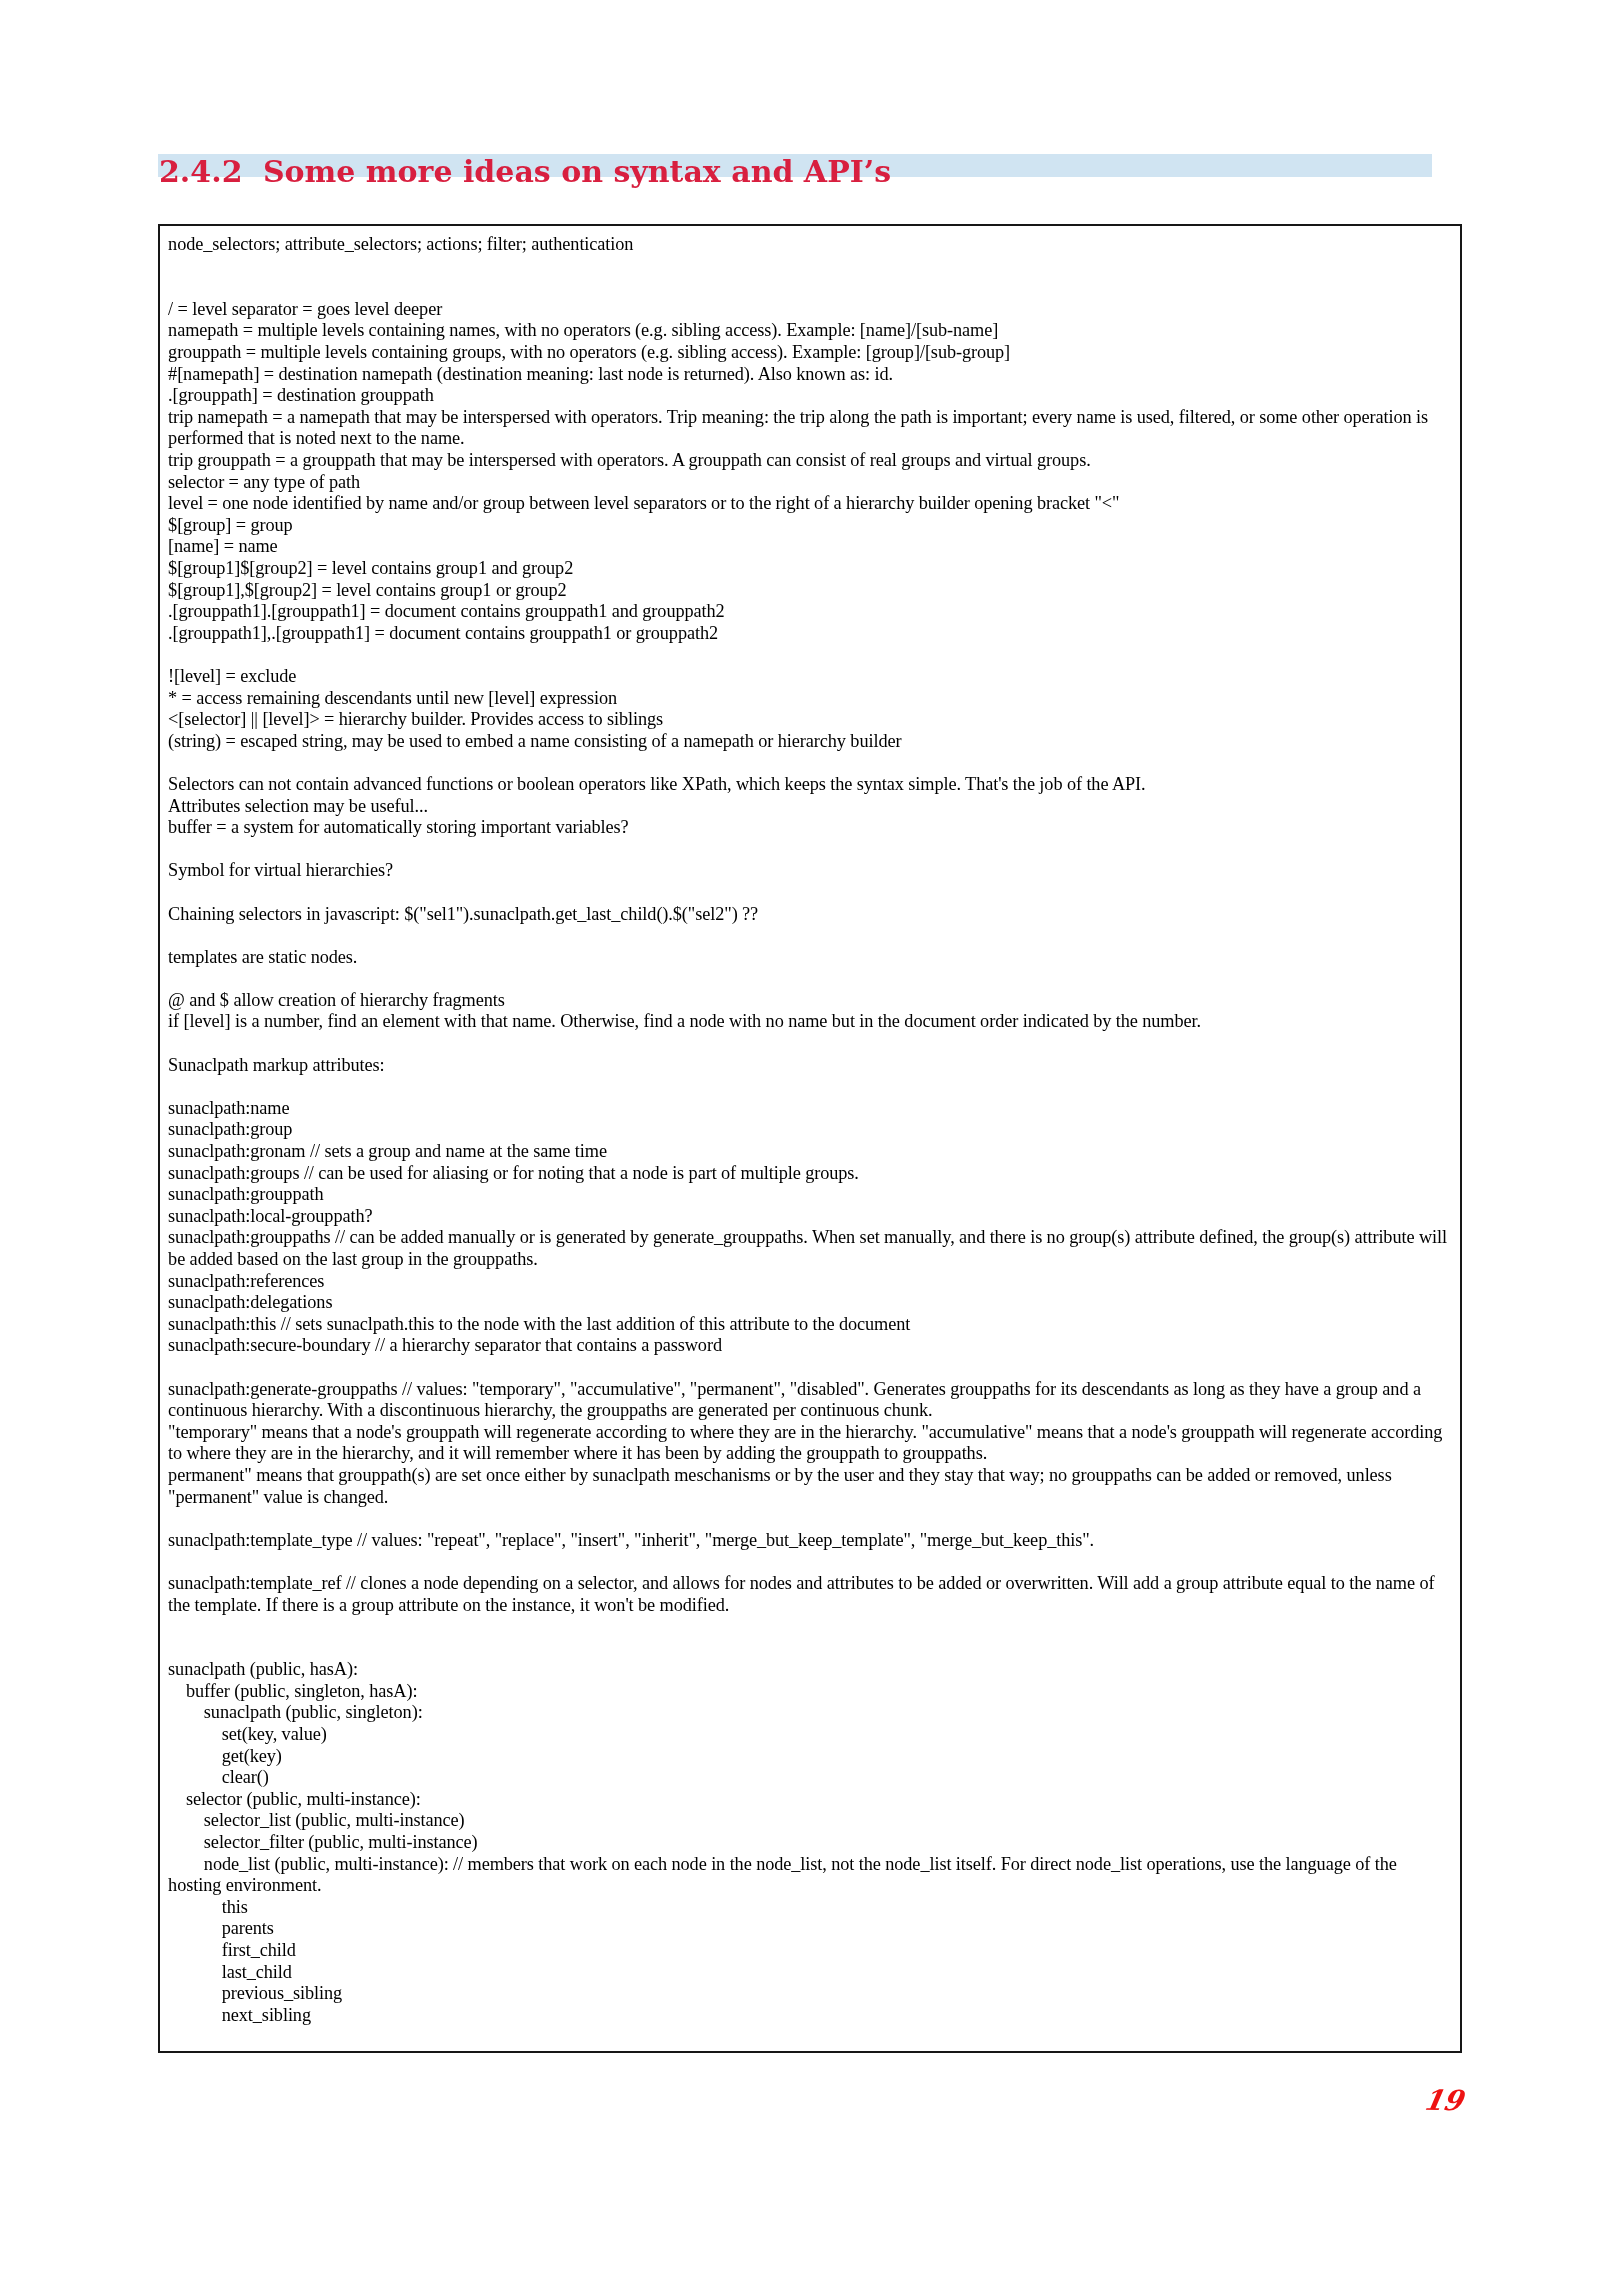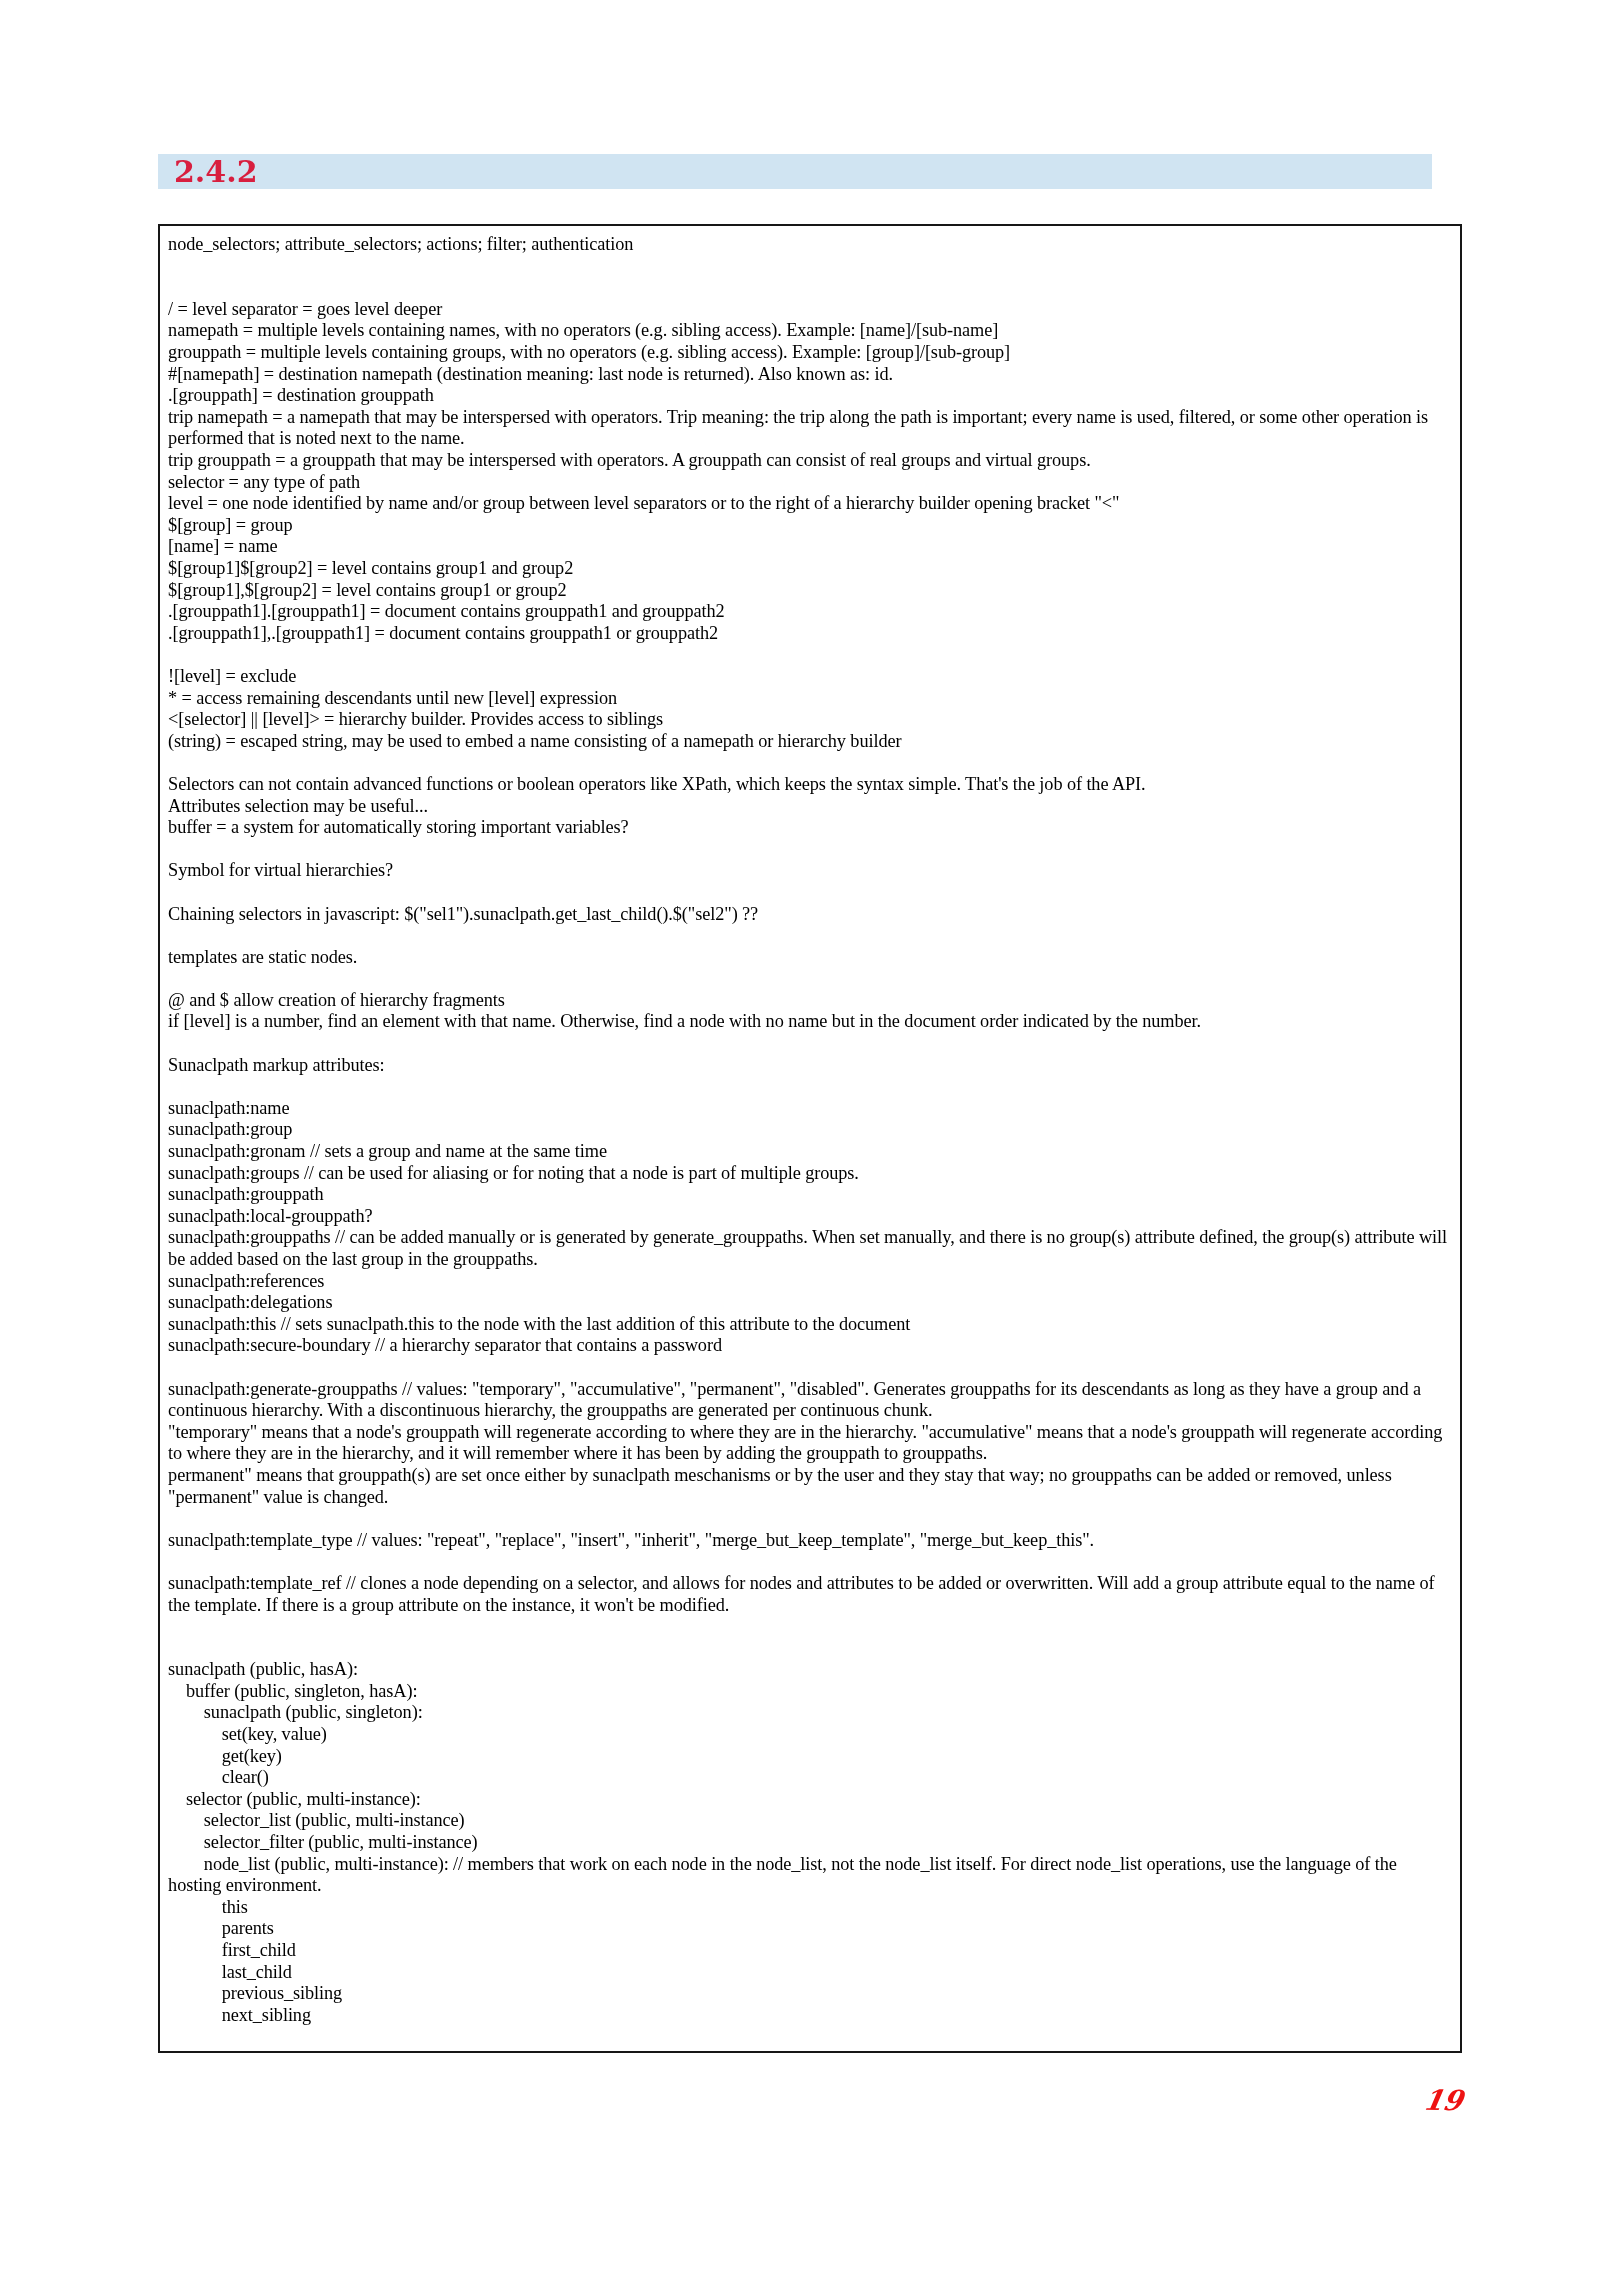--- a/index.html
+++ b/index.html
@@ -23,25 +23,25 @@
     left: 0; top: 0;
     width: 1616px; height: 2284px;
     background: var(--paper-white);
     overflow: hidden;
   }
   .heading-band {
     position: absolute;
     left: 158px;
     top: 154px;
     width: 1274px;
-    height: 35px;
+    height: 23px;
     background: var(--heading-bg);
     display: flex;
     align-items: flex-start;
-    padding-left: 16px;
+    padding-left: 1px;
     font-family: "DejaVu Serif", serif;
     font-weight: 700;
     font-size: 30px;
     color: var(--heading-red);
     letter-spacing: 0px;
     white-space: nowrap;
   }
   .heading-band .h-num { flex: 0 0 auto; }
   .heading-band .h-title { flex: 0 0 auto; margin-left: 20.4px; }
   .content-box {
@@ -75,20 +75,21 @@
     transform: skewX(-12deg) rotate(1deg);
   }
 </style>
 </head>
 <body>
 
 <div class="sheet">
 
   <div class="heading-band">
     <span class="h-num">2.4.2</span>
+    <span class="h-title">Some more ideas on syntax and API’s</span>
   </div>
 
   <div class="content-box">
     <div class="content-text">node_selectors; attribute_selectors; actions; filter; authentication
 
 
 / = level separator = goes level deeper
 namepath = multiple levels containing names, with no operators (e.g. sibling access). Example: [name]/[sub-name]
 grouppath = multiple levels containing groups, with no operators (e.g. sibling access). Example: [group]/[sub-group]
 #[namepath] = destination namepath (destination meaning: last node is returned). Also known as: id.

